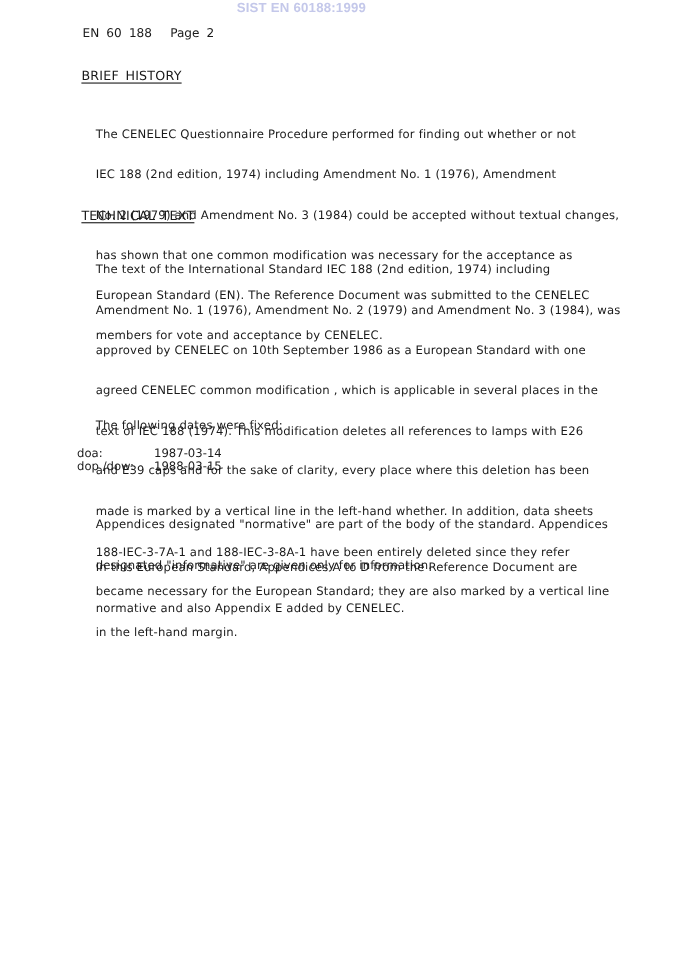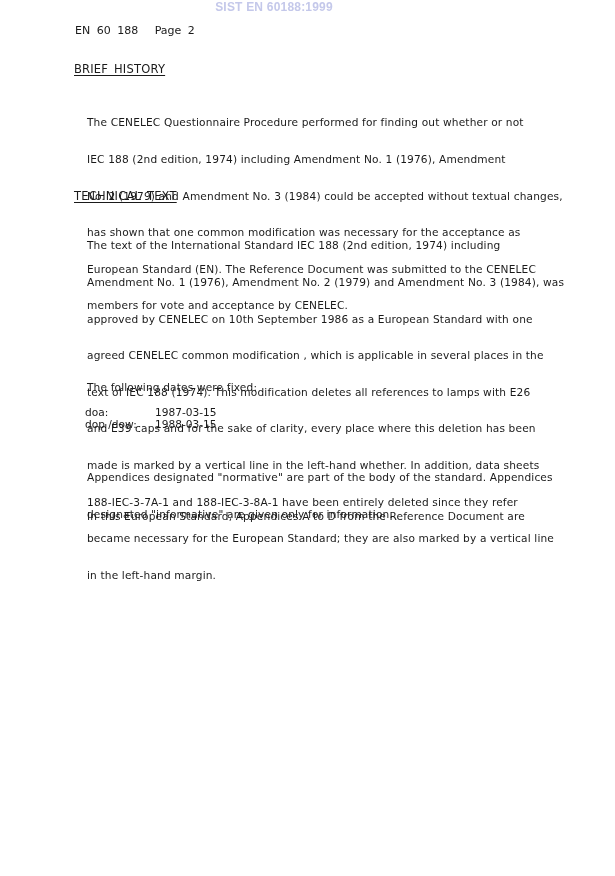--- a/index.html
+++ b/index.html
@@ -18,21 +18,21 @@
     .heading {
       position: absolute; left: 7px; font-size: 11.5px; text-decoration: underline;
       text-underline-offset: 2px; word-spacing: 2px; letter-spacing: 0.2px;
     }
     .para {
       position: absolute; left: 20px; font-size: 10.6px; line-height: 12.2px; letter-spacing: 0.15px;
       white-space: pre; margin: 0;
     }
     .dates { position: absolute; left: 3px; font-size: 10.6px; line-height: 12.2px; }
     .dates .row { display: flex; }
-    .dates .k { width: 70px; margin-left: 15px; }
+    .dates .k { width: 70px; }
   </style>
 </head>
 <body>
 
 <div class="watermark">SIST EN 60188:1999</div>
 
 <div class="page">
   <div class="running-head">
     <span>EN 60 188</span>
     <span>Page 2</span>
@@ -59,29 +59,30 @@
     <div>made is marked by a vertical line in the left-hand whether. In addition, data sheets</div>
     <div>188-IEC-3-7A-1 and 188-IEC-3-8A-1 have been entirely deleted since they refer</div>
     <div>became necessary for the European Standard; they are also marked by a vertical line</div>
     <div>in the left-hand margin.</div>
   </div>
 
   <div class="para" style="top:381px">The following dates were fixed:</div>
   <div class="dates" style="top:406px">
     <div class="row">
       <span class="k">doa:</span>
-      <span>1987-03-15</span>
+      <span>1987-03-14</span>
     </div>
     <div class="row">
       <span class="k">dop /dow:</span>
       <span>1988-03-15</span>
     </div>
   </div>
 
   <div class="para" style="top:447px">
     <div>Appendices designated "normative" are part of the body of the standard. Appendices</div>
     <div>designated "informative" are given only for information.</div>
   </div>
 
   <div class="para" style="top:486px">
     <div>In this European Standard, Appendices A to D from the Reference Document are</div>
+    <div>normative and also Appendix E added by CENELEC.</div>
   </div>
 </div>
 
 </body></html>

